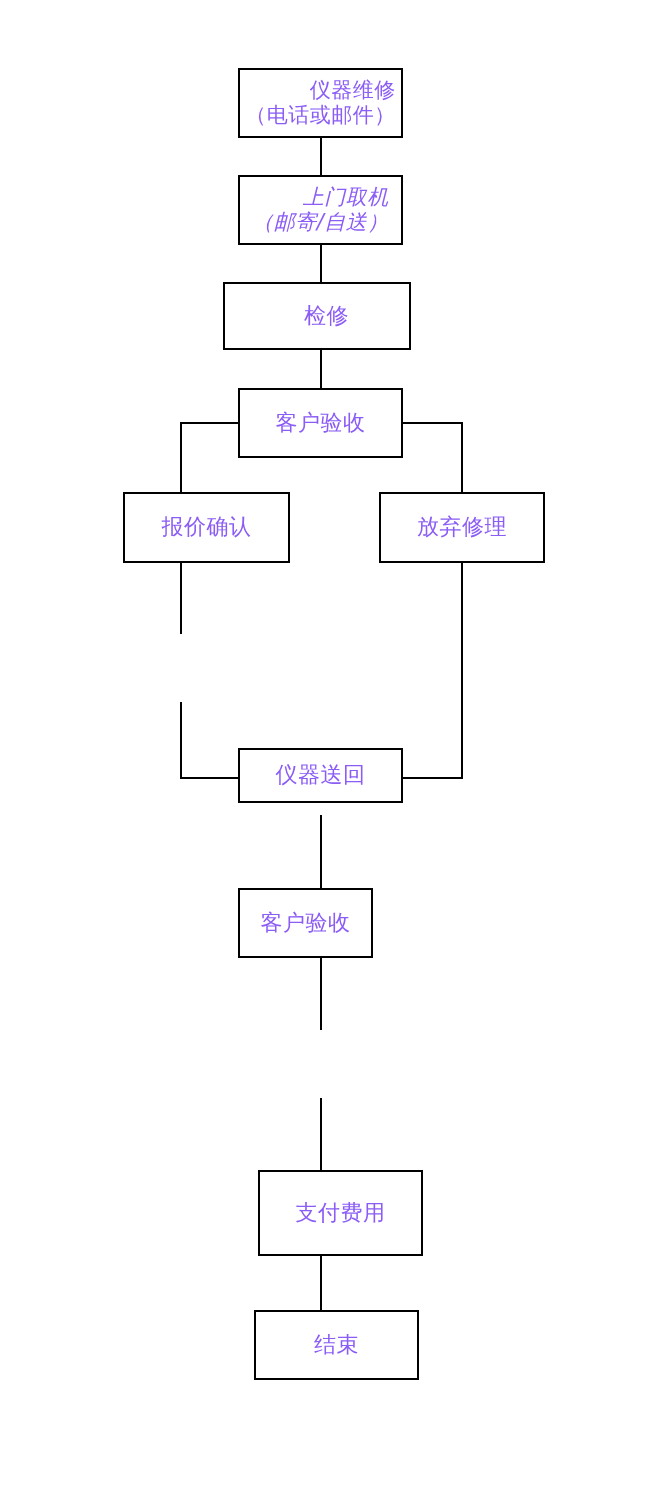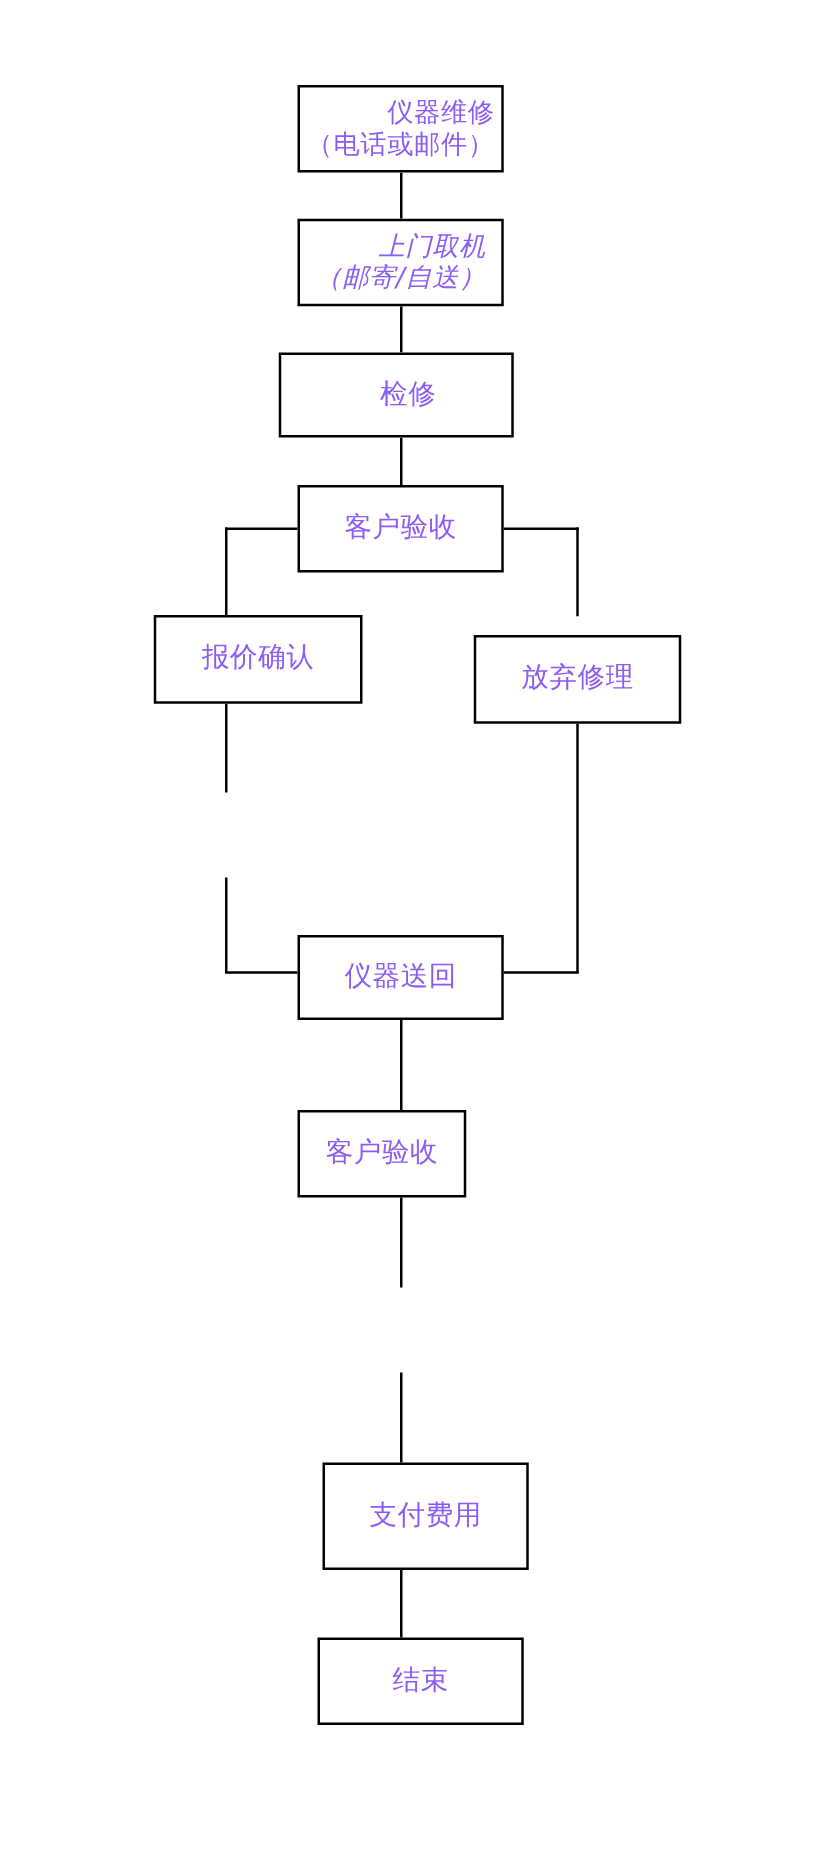--- a/index.html
+++ b/index.html
@@ -92,26 +92,26 @@
   </div>
 
   <div class="node" style="left:238px; top:388px; width:165px; height:70px;">
     <span class="label">客户验收</span>
   </div>
 
   <div class="node" style="left:103px; top:492px; width:167px; height:71px;margin-left:20px;">
     <span class="label">报价确认</span>
   </div>
 
-  <div class="node" style="left:379px; top:492px; width:166px; height:71px;margin-top:16px;">
+  <div class="node" style="left:379px; top:492px; width:166px; height:71px;">
     <span class="label">放弃修理</span>
   </div>
 
 
-  <div class="node" style="left:238px; top:748px; width:165px; height:68px;">
+  <div class="node" style="left:238px; top:748px; width:165px; height:55px;">
     <span class="label">仪器送回</span>
   </div>
 
   <div class="node" style="left:238px; top:888px; width:135px; height:70px;">
     <span class="label">客户验收</span>
   </div>
 
 
   <div class="node" style="left:238px; top:1170px; width:165px; height:86px;margin-left:20px;">
     <span class="label">支付费用</span>

